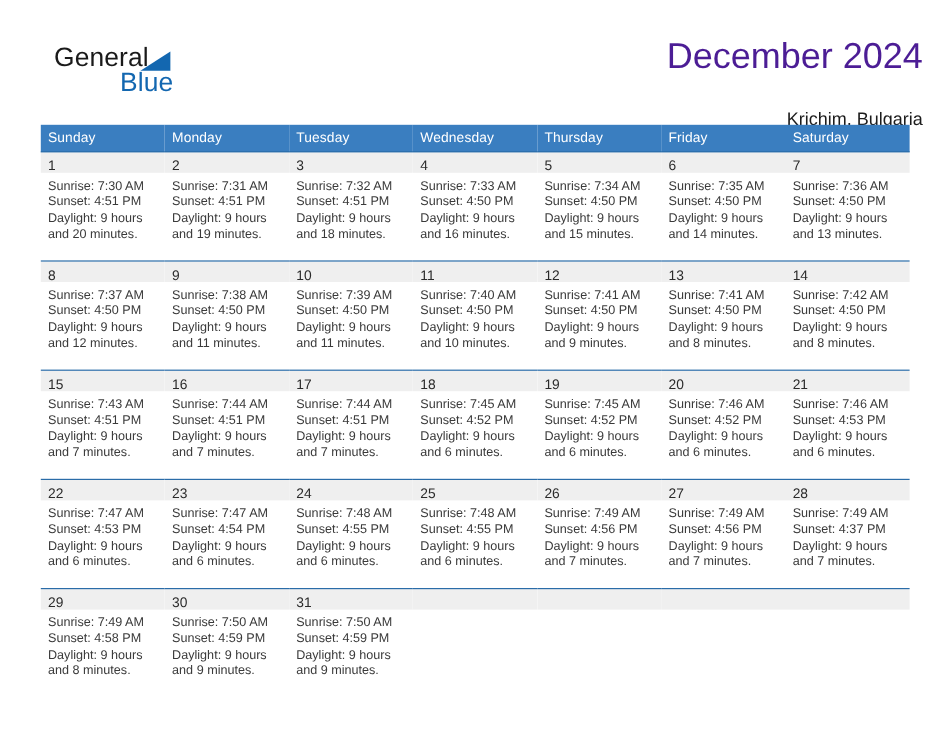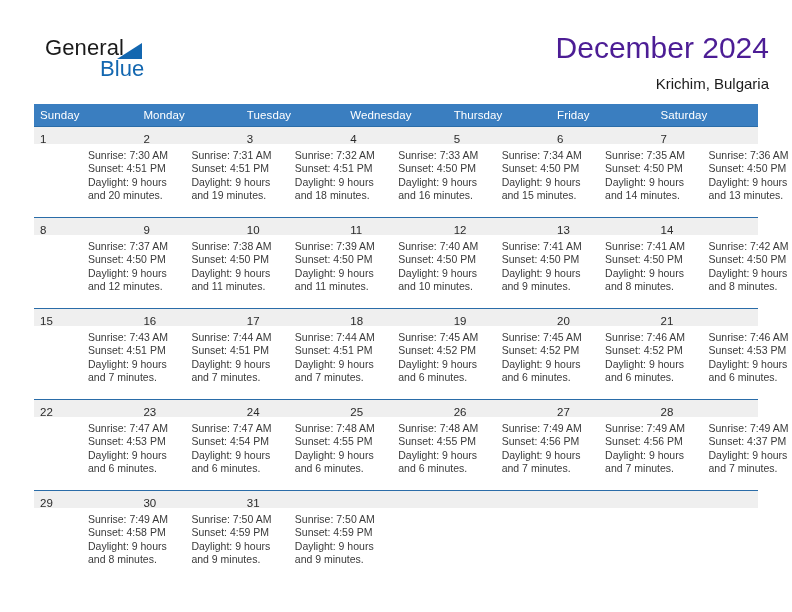--- a/index.html
+++ b/index.html
@@ -75,21 +75,21 @@
   .cal-title {
     font-size: 30px;
     color: #4c1d95;
     line-height: 36px;
     white-space: nowrap;
   }
   .cal-subtitle {
     font-size: 15px;
     color: #1c1c1c;
     line-height: 20px;
-    margin-top: 8px;
+    margin-top: 24px;
     white-space: nowrap;
   }
 
   
   .cal-table {
     position: absolute;
     left: 34px;
     top: 104px;
     width: 724px;
     border-collapse: collapse;
@@ -129,21 +129,20 @@
     box-sizing: border-box;
   }
   .daynum {
     font-size: 11.5px;
     color: #2a2a2a;
     line-height: 14px;
   }
 
   .day-body {
     padding: 5px 6px 0 6px;
-    margin-left: 48px;
   }
   .day-body .line {
     font-size: 10.5px;
     color: #3a3a3a;
     line-height: 13.4px;
     white-space: nowrap;
   }
 
   td.empty-cell .daynum-strip {
     background: #efefef;

